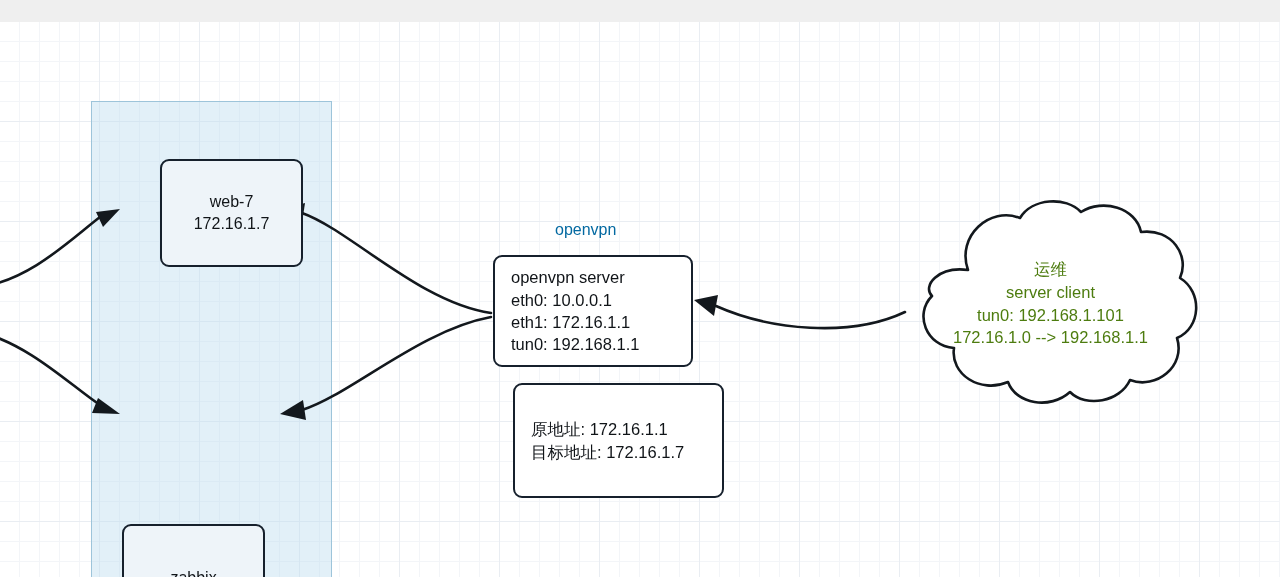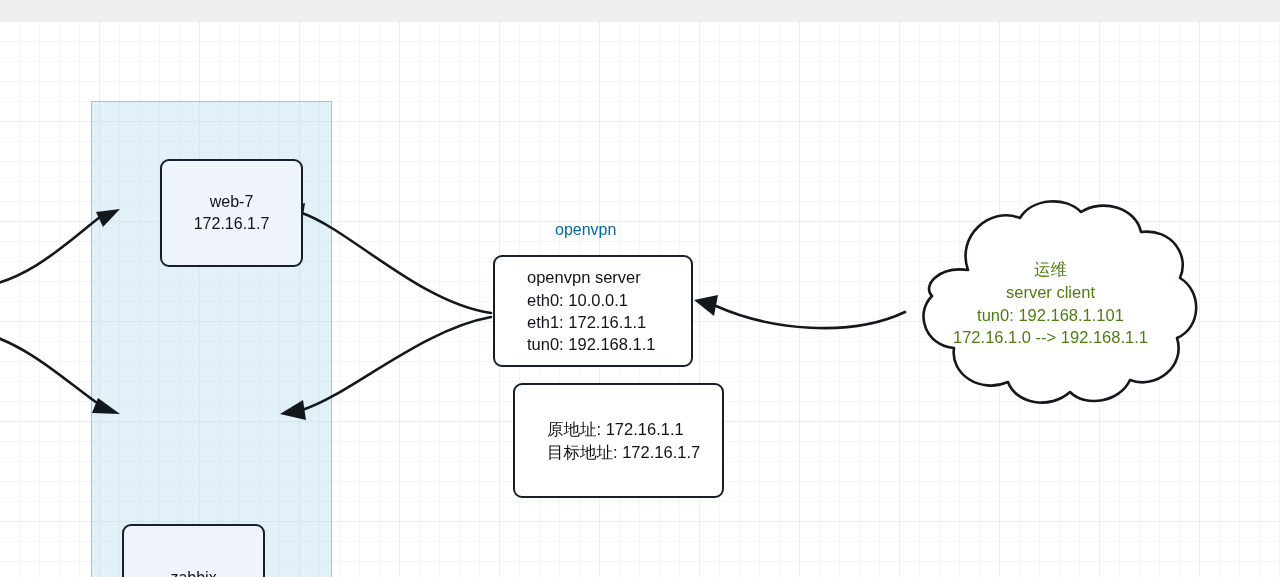--- a/index.html
+++ b/index.html
@@ -77,21 +77,21 @@
     font-size: 16px;
   }
   .node-plain {
     background: #ffffff;
     border: 2.5px solid #16202c;
     border-radius: 9px;
     font-size: 16.5px;
     align-items: flex-start;
     justify-content: center;
     text-align: left;
-    padding-left: 32px;
+    padding-left: 16px;
   }
   .node-line { white-space: nowrap; }
 
   #box-web7  { left: 122px; top: 159px; width: 143px; height: 108px; margin-left: 38px; }
   #box-web8  { left: 122px; top: 359px; width: 143px; height: 106px; }
   #box-zabbix{ left: 122px; top: 524px; width: 143px; height: 108px; }
   #box-server{ left: 493px; top: 255px; width: 200px; height: 112px; }
   #box-nat   { left: 493px; top: 383px; width: 211px; height: 115px; margin-left: 20px; }
 
   .caption {

